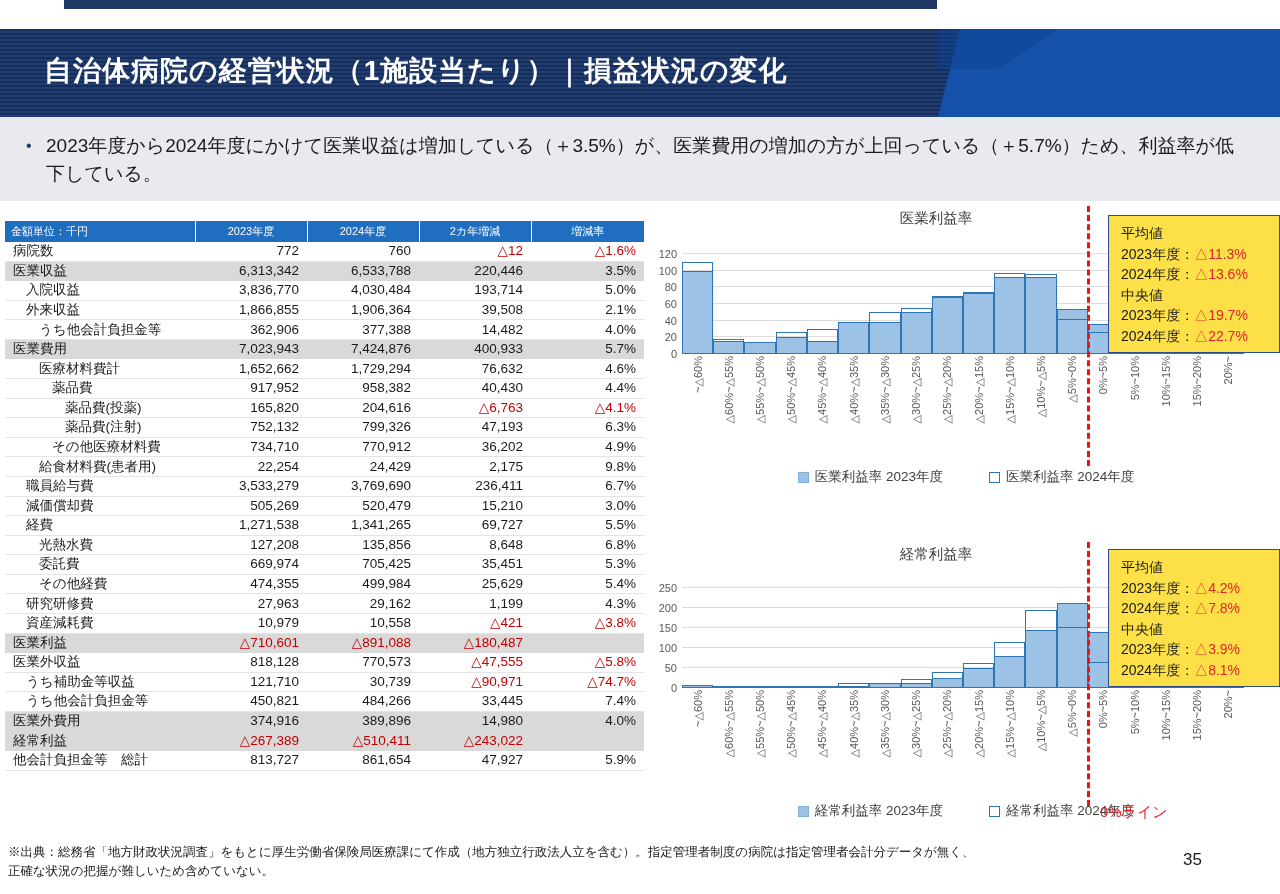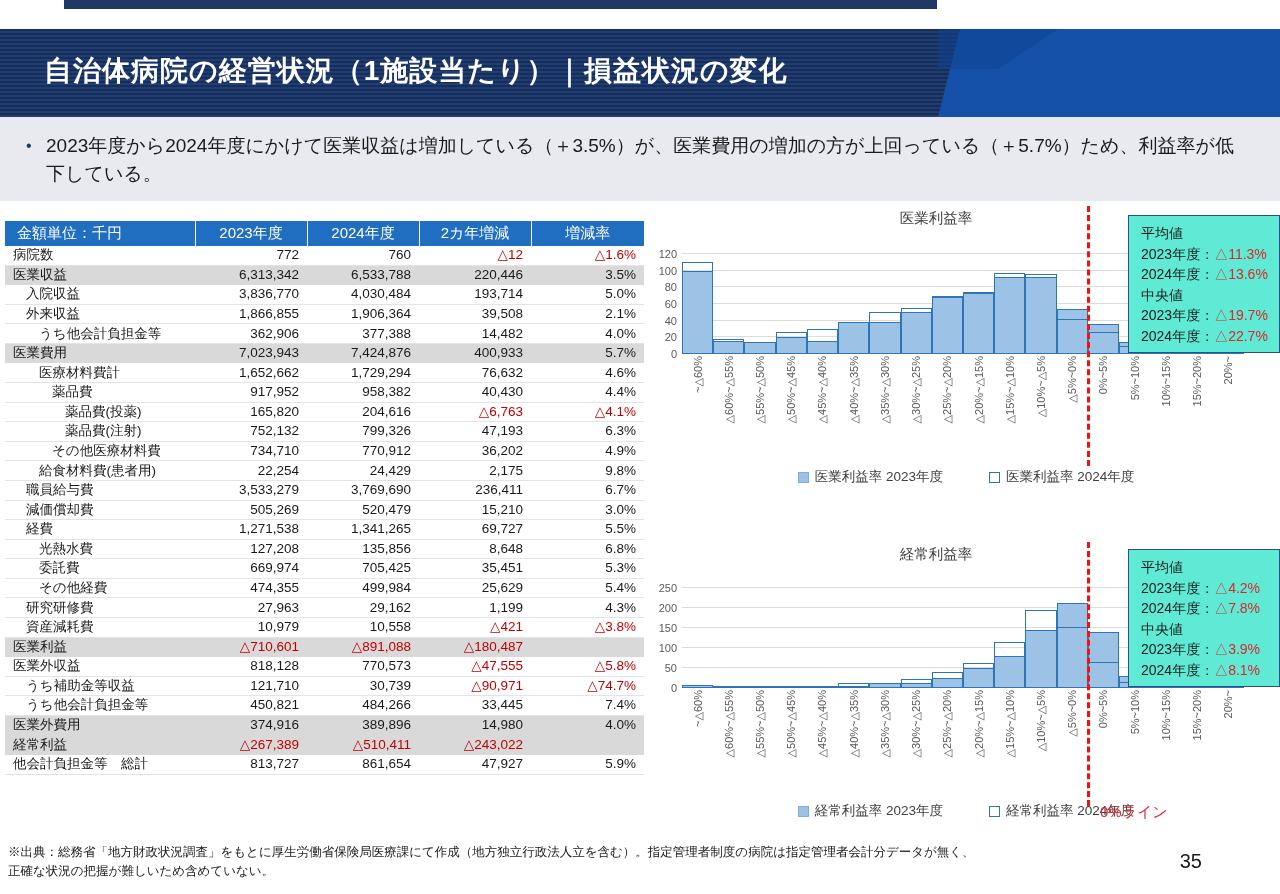--- a/index.html
+++ b/index.html
@@ -17,21 +17,21 @@
      clip-path:polygon(0 0, 120px 0, 60px 40px, 0 40px); opacity:.55; }
   .page-title { position:absolute; left:44px; top:52px; color:#ffffff; font-size:28px; font-weight:bold; letter-spacing:1px; z-index:3; }
 
   .summary-band { position:absolute; left:0; top:117px; width:1280px; height:84px; background:#e9eaef; }
   .summary-line { position:absolute; left:46px; top:15px; width:1190px; font-size:19px; color:#1a1a1a; line-height:1.45; }
   .summary-bullet { position:absolute; left:-20px; top:2px; color:#1f3864; font-size:16px; }
 
   
   .fin-table { position:absolute; left:5px; top:221px; border-collapse:collapse; table-layout:fixed; }
   .fin-table col.c0{width:190px}.fin-table col.c1{width:112px}.fin-table col.c2{width:112px}.fin-table col.c3{width:112px}.fin-table col.c4{width:113px}
-  .fin-table th { background:#1f6ec0; color:#ffffff; font-weight:normal; font-size:15px; padding:3px 12px; border-left:1px solid #ffffff; }
+  .fin-table th { background:#1f6ec0; color:#ffffff; font-weight:normal; font-size:11px; padding:3px 6px; border-left:1px solid #ffffff; }
   .fin-table th:first-child { text-align:left; border-left:none; }
   .fin-table td { font-size:13.5px; color:#1a1a1a; padding:1.2px 8px; line-height:16.2px; border-bottom:1px solid #e4e4e4; white-space:nowrap; }
   .fin-table td.num { text-align:right; }
   .fin-table tr.gray td { background:#d9d9d9; border-bottom:1px solid #d9d9d9; }
   .fin-table td.neg { color:#c00000; }
 
   
   .charts-panel { position:absolute; left:652px; top:203px; width:628px; height:625px; }
   .chart { position:relative; width:628px; }
   #chart1 { height:306px; }
@@ -52,30 +52,30 @@
   #chart2 .redline { top:-46px; bottom:-118px; }
   .xlabels { display:flex; margin:0 36px 0 30px; height:110px; }
   .xcell { position:relative; flex:1 1 0; }
   .xcell span { position:absolute; top:2px; left:50%; font-size:11px; color:#595959; white-space:nowrap;
       transform-origin:0 0; transform:rotate(-90deg) translateX(-100%) translateY(-50%); }
   .legend { display:flex; justify-content:center; gap:46px; margin-top:4px; font-size:13.5px; color:#404040; }
   .legend .item { display:flex; align-items:center; gap:6px; }
   .lg-marker { width:11px; height:11px; display:inline-block; }
   .lg-marker.filled { background:#9cc3e5; border:1px solid #7fb0da; }
   .lg-marker.outline { background:#ffffff; border:1.6px solid #2e75b6; }
-  .statbox { position:absolute; right:0; width:152px; background:#5eead4; border:1.6px solid #2c4e8c; padding:7px 10px 6px 12px; z-index:8; }
+  .statbox { position:absolute; right:0; width:172px; background:#fde047; border:1.6px solid #2c4e8c; padding:7px 10px 6px 12px; z-index:8; }
   #chart1 .statbox { top:6px; }
   #chart2 .statbox { top:4px; }
   .statrow { font-size:14px; line-height:20.5px; color:#1a1a1a; white-space:nowrap; }
   .statrow .val { color:#e0252b; }
   .zeroline-label { position:absolute; font-size:15px; color:#e0252b; z-index:6; }
 
   
   .footnote { position:absolute; left:8px; top:843px; width:1150px; font-size:12.5px; color:#1a1a1a; line-height:1.55; white-space:pre-line; }
-  .page-number { position:absolute; right:78px; top:850px; font-size:20px; color:#1a1a1a; }
+  .page-number { position:absolute; right:78px; top:850px; font-size:17px; color:#1a1a1a; }
 </style>
 </head>
 <body>
 
 <div class="page">
 
   <div class="top-strip"></div>
 
   <div class="title-band">
     <div class="stripes"></div>

